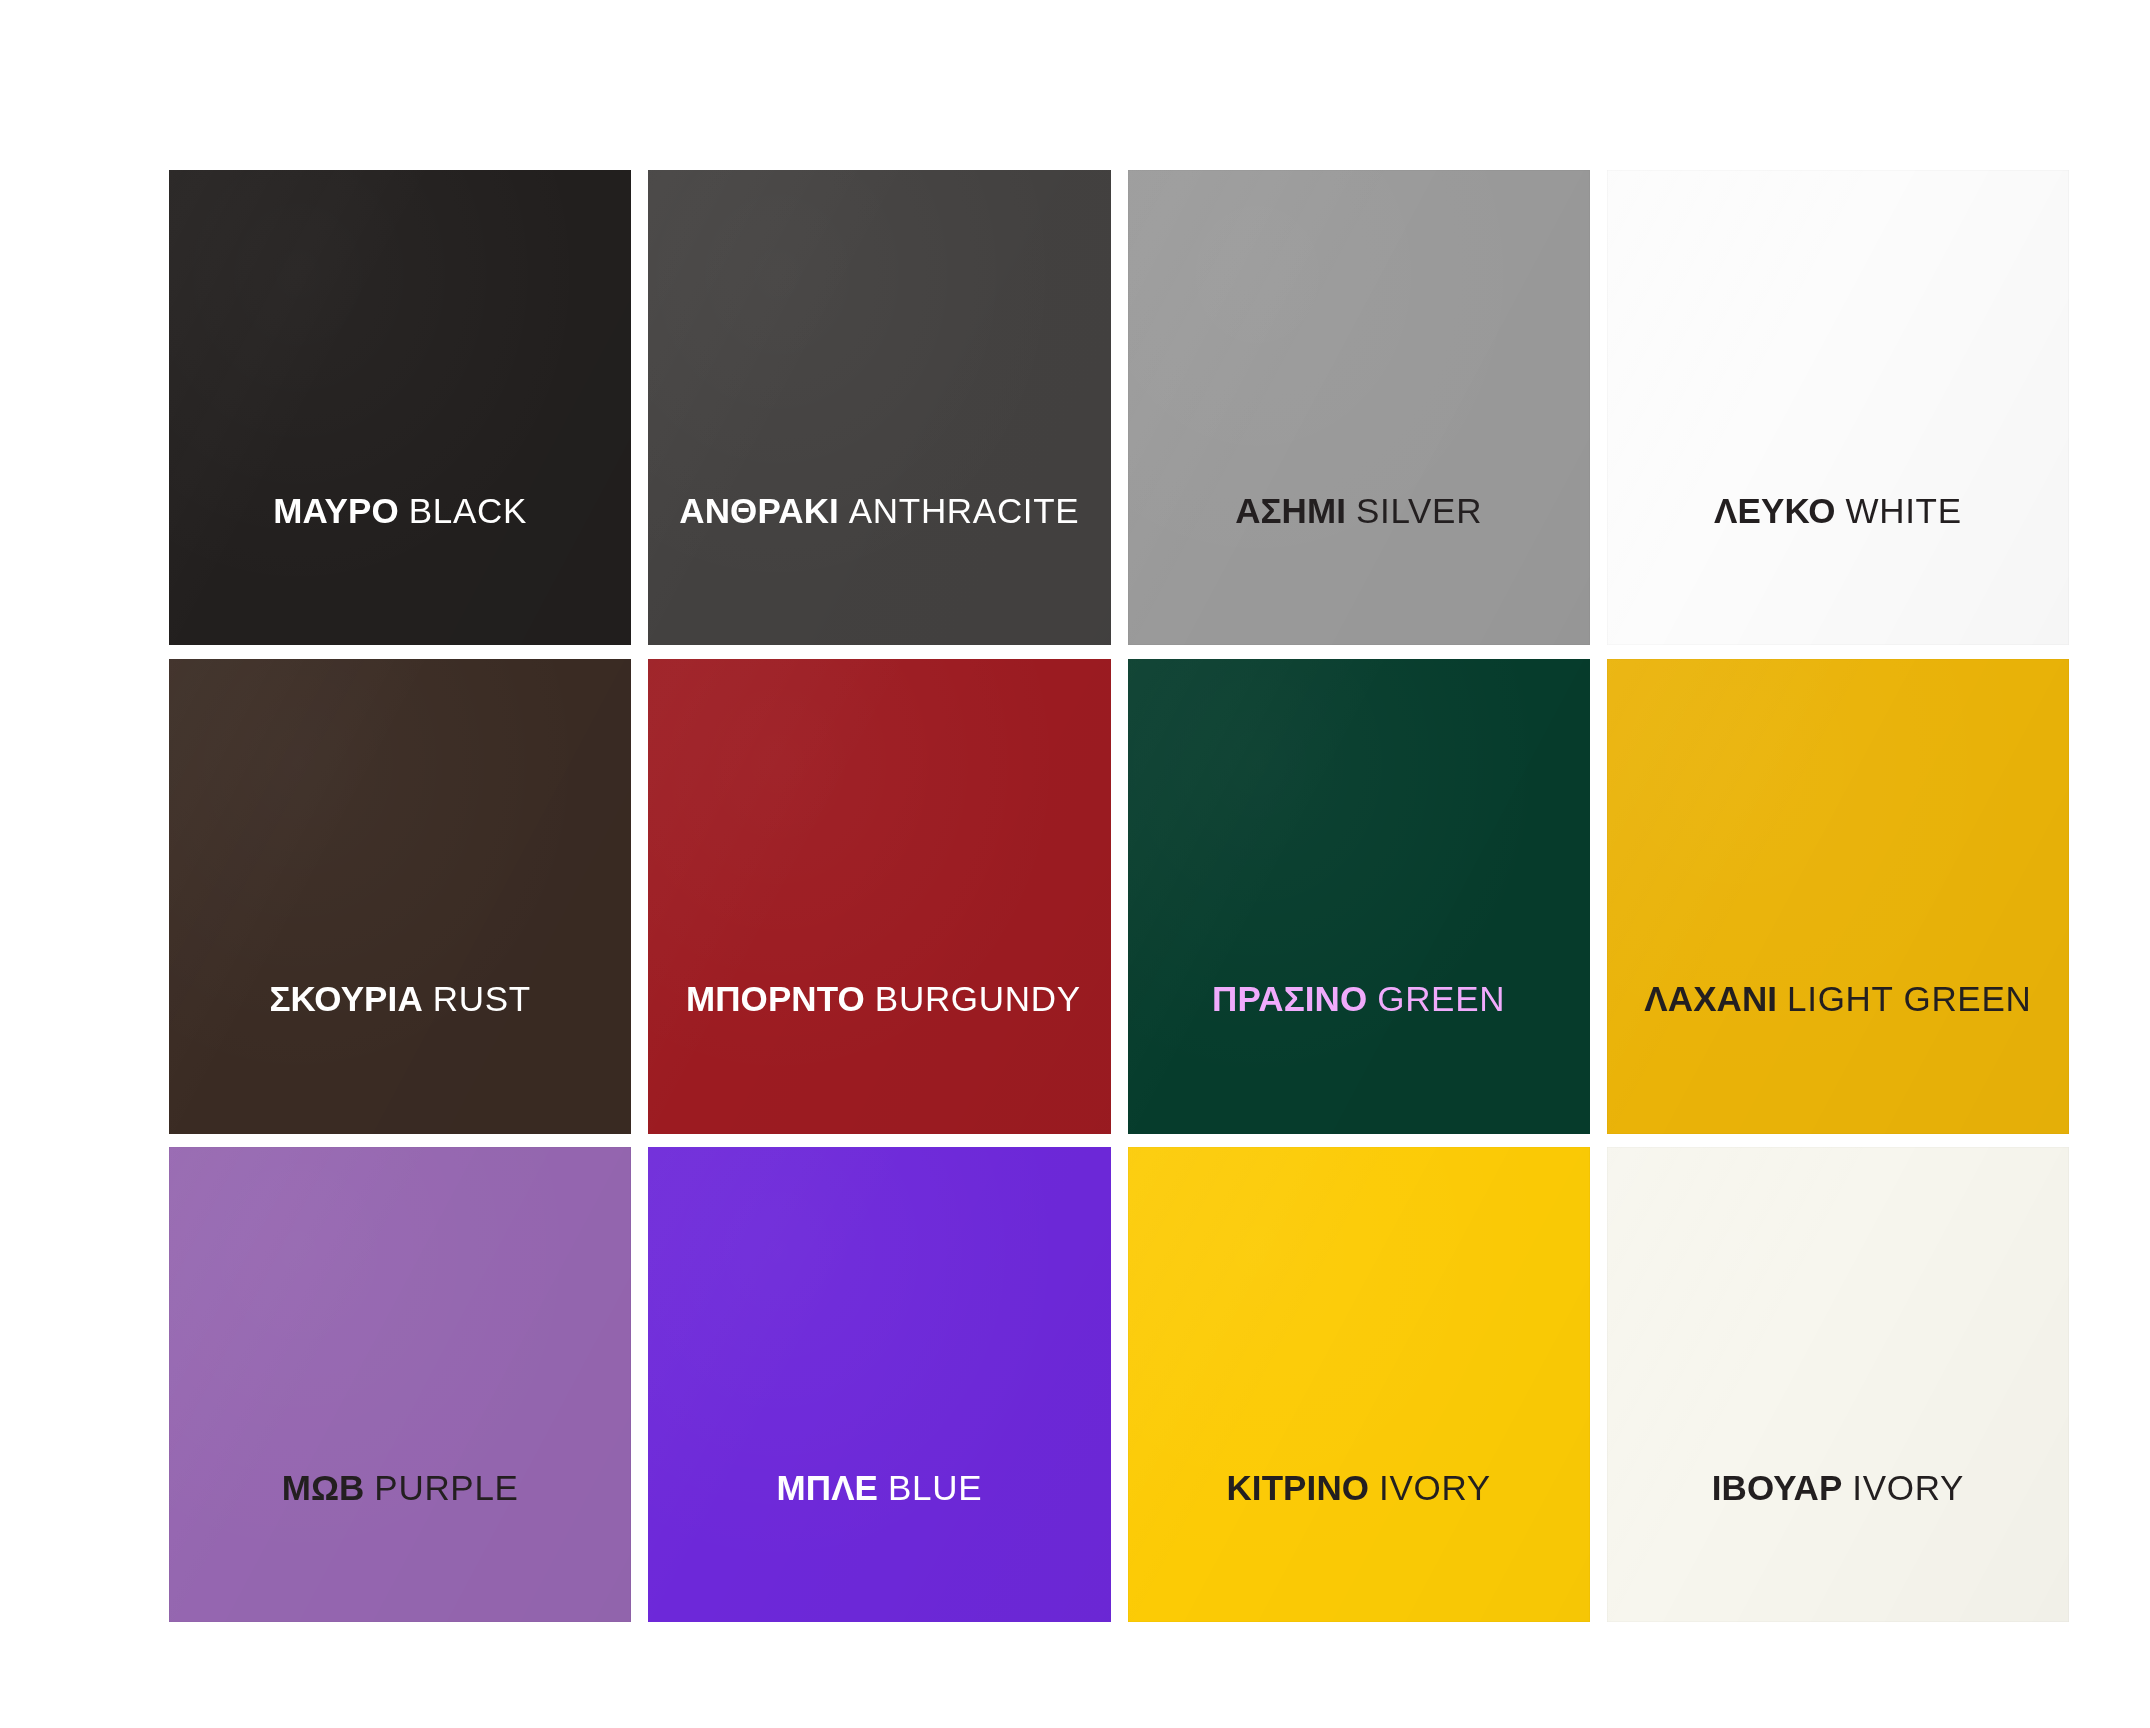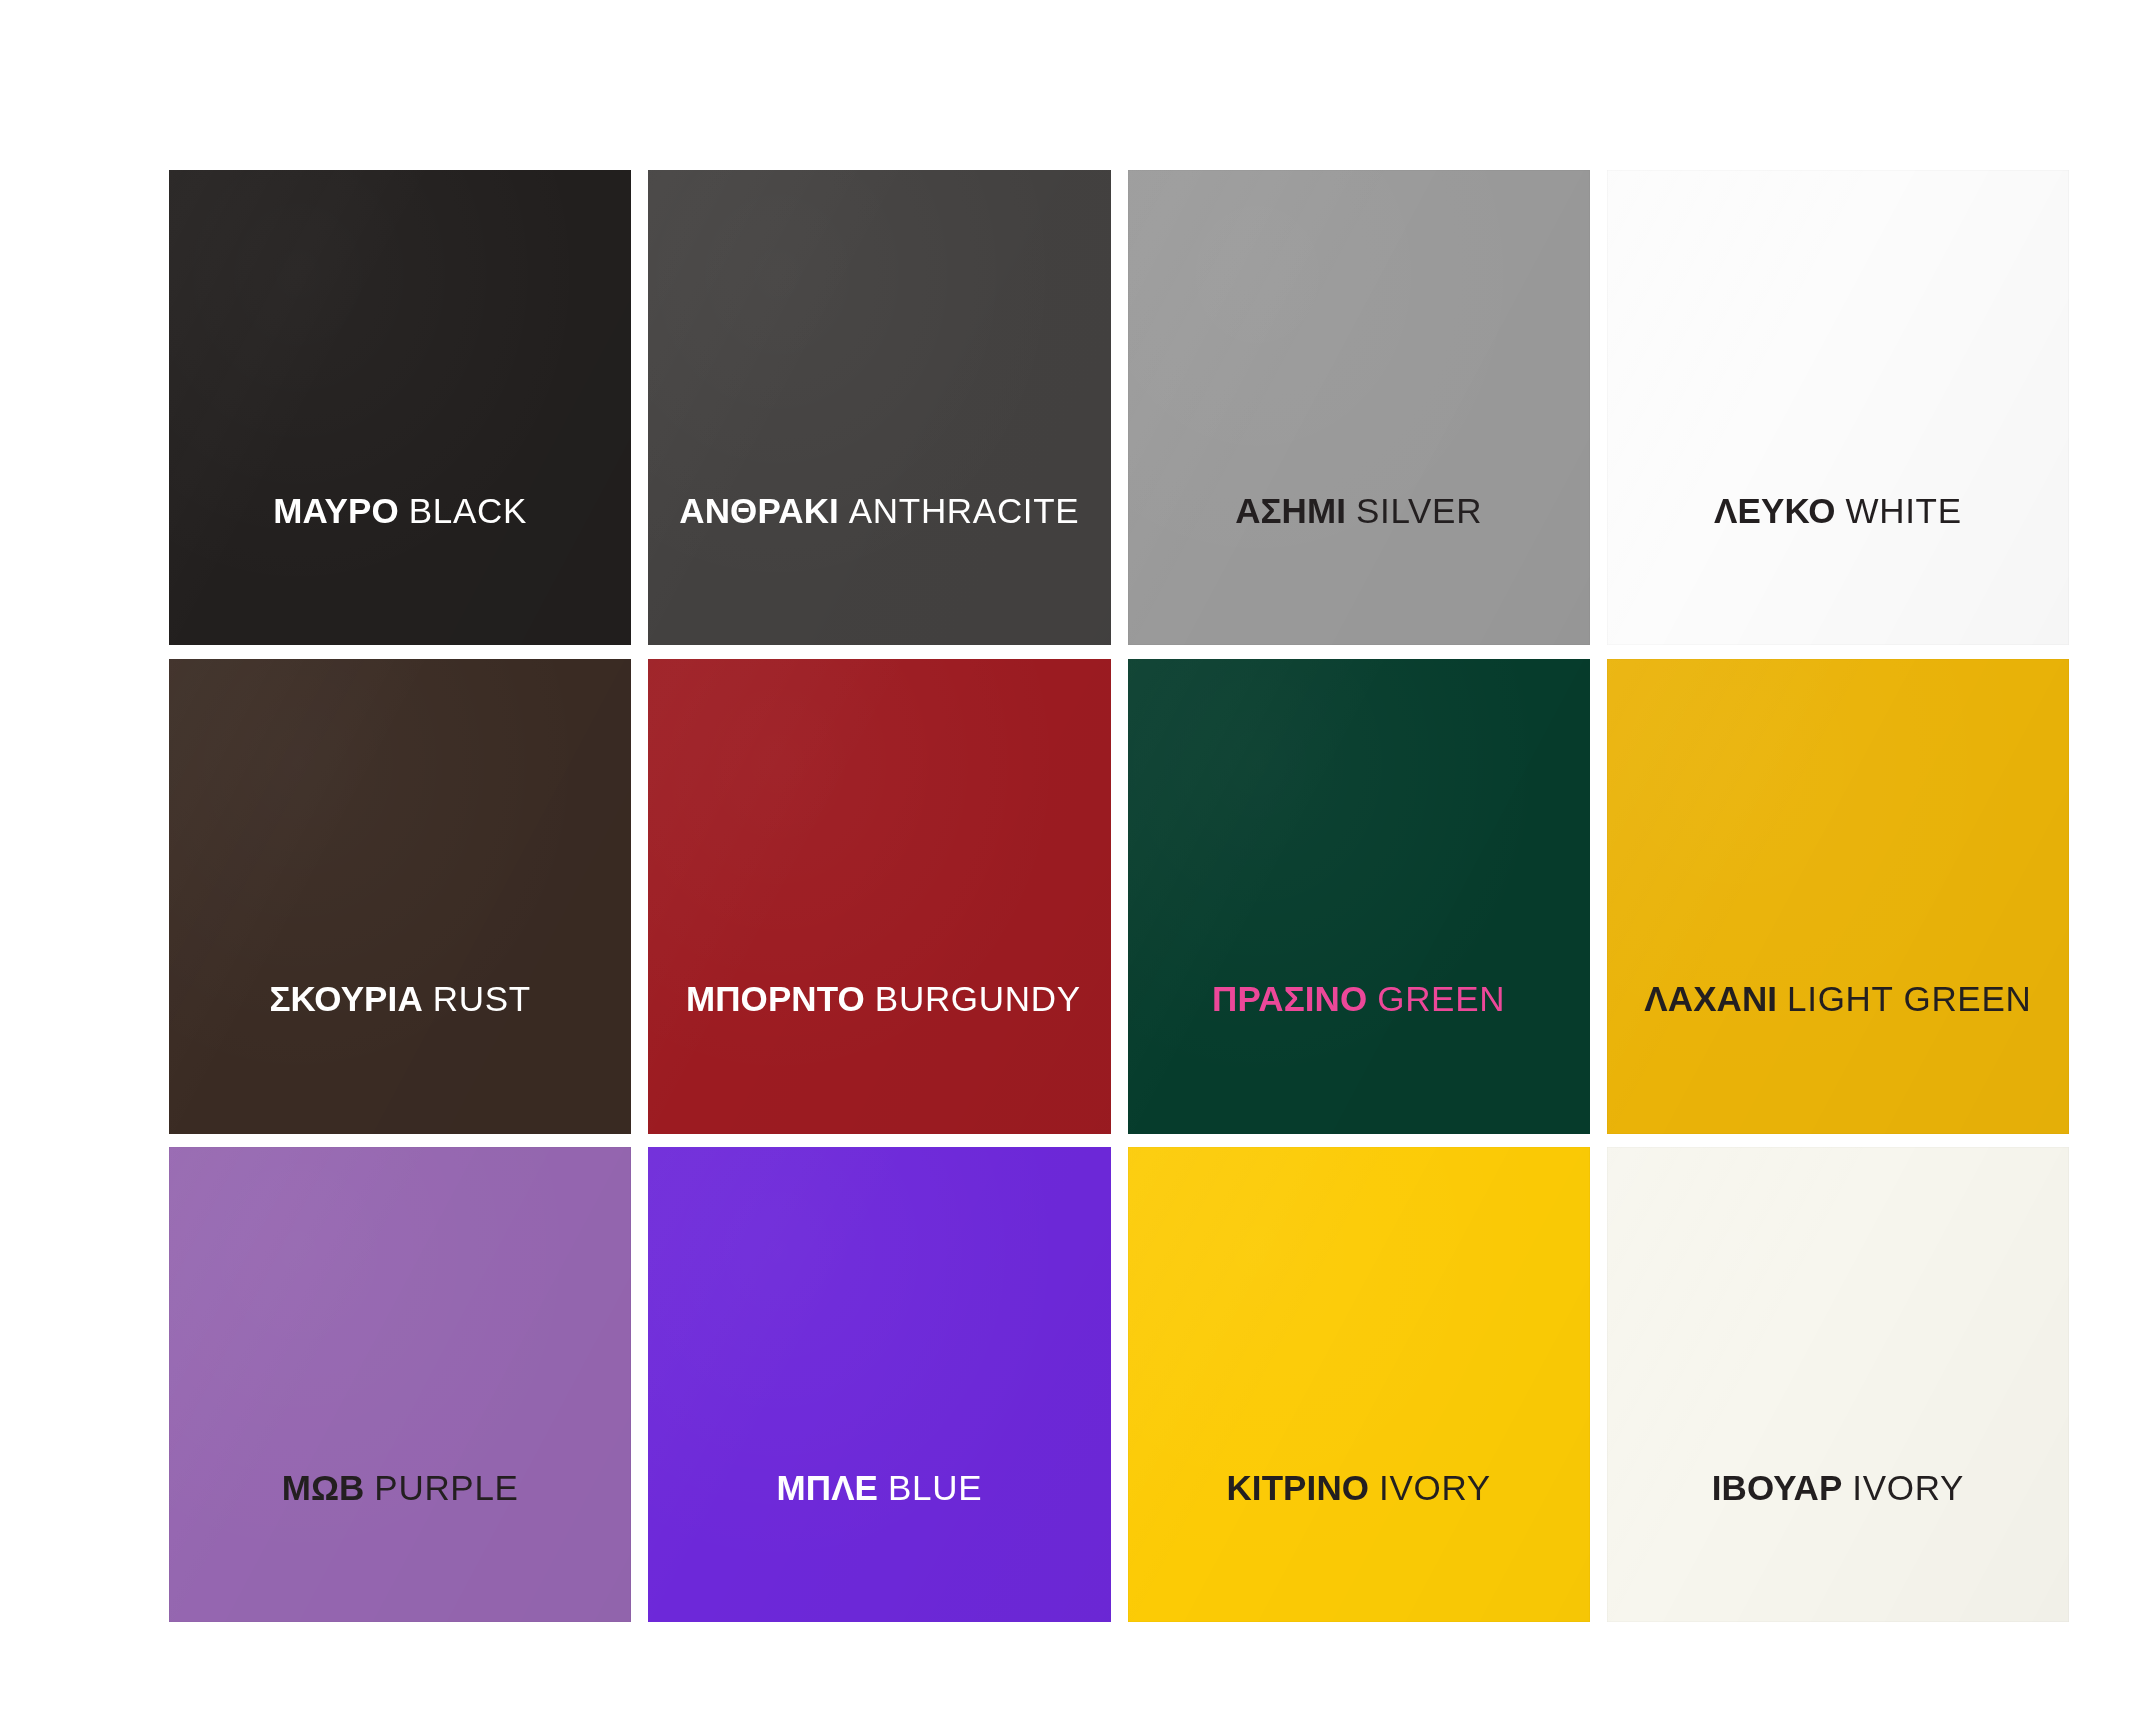--- a/index.html
+++ b/index.html
@@ -100,21 +100,21 @@
       <div class="swatch pale" data-tone="light" style="background: rgb(252, 252, 252);">
         <div class="swatch-label" style="color: rgb(35, 31, 32);"><span class="label-gr">ΛΕΥΚΟ</span><span> </span><span class="label-en">WHITE</span></div>
       </div>
       <div class="swatch" data-tone="dark" style="background: rgb(58, 43, 35); padding-left: 28px;">
         <div class="swatch-label" style="color: rgb(255, 255, 255);"><span class="label-gr">ΣΚΟΥΡΙΑ</span><span> </span><span class="label-en">RUST</span></div>
       </div>
       <div class="swatch" data-tone="dark" style="background: rgb(156, 27, 33);">
         <div class="swatch-label" style="color: rgb(255, 255, 255); padding-left: 8px;"><span class="label-gr">ΜΠΟΡΝΤΟ</span><span> </span><span class="label-en">BURGUNDY</span></div>
       </div>
       <div class="swatch" data-tone="dark" style="background: rgb(6, 60, 44);">
-        <div class="swatch-label" style="color: #ec4899;"><span class="label-gr">ΠΡΑΣΙΝΟ</span><span> </span><span class="label-en">GREEN</span></div>
+        <div class="swatch-label" style="color: #f0abfc;"><span class="label-gr">ΠΡΑΣΙΝΟ</span><span> </span><span class="label-en">GREEN</span></div>
       </div>
       <div class="swatch pale" data-tone="light" style="background: #eab308;">
         <div class="swatch-label" style="color: rgb(35, 31, 32);"><span class="label-gr">ΛΑΧΑΝΙ</span><span> </span><span class="label-en">LIGHT GREEN</span></div>
       </div>
       <div class="swatch pale" data-tone="light" style="background: rgb(149, 102, 176);">
         <div class="swatch-label" style="color: rgb(35, 31, 32);"><span class="label-gr">ΜΩΒ</span><span> </span><span class="label-en">PURPLE</span></div>
       </div>
       <div class="swatch" data-tone="dark" style="background: #6d28d9;">
         <div class="swatch-label" style="color: rgb(255, 255, 255);"><span class="label-gr">ΜΠΛΕ</span><span> </span><span class="label-en">BLUE</span></div>
       </div>

